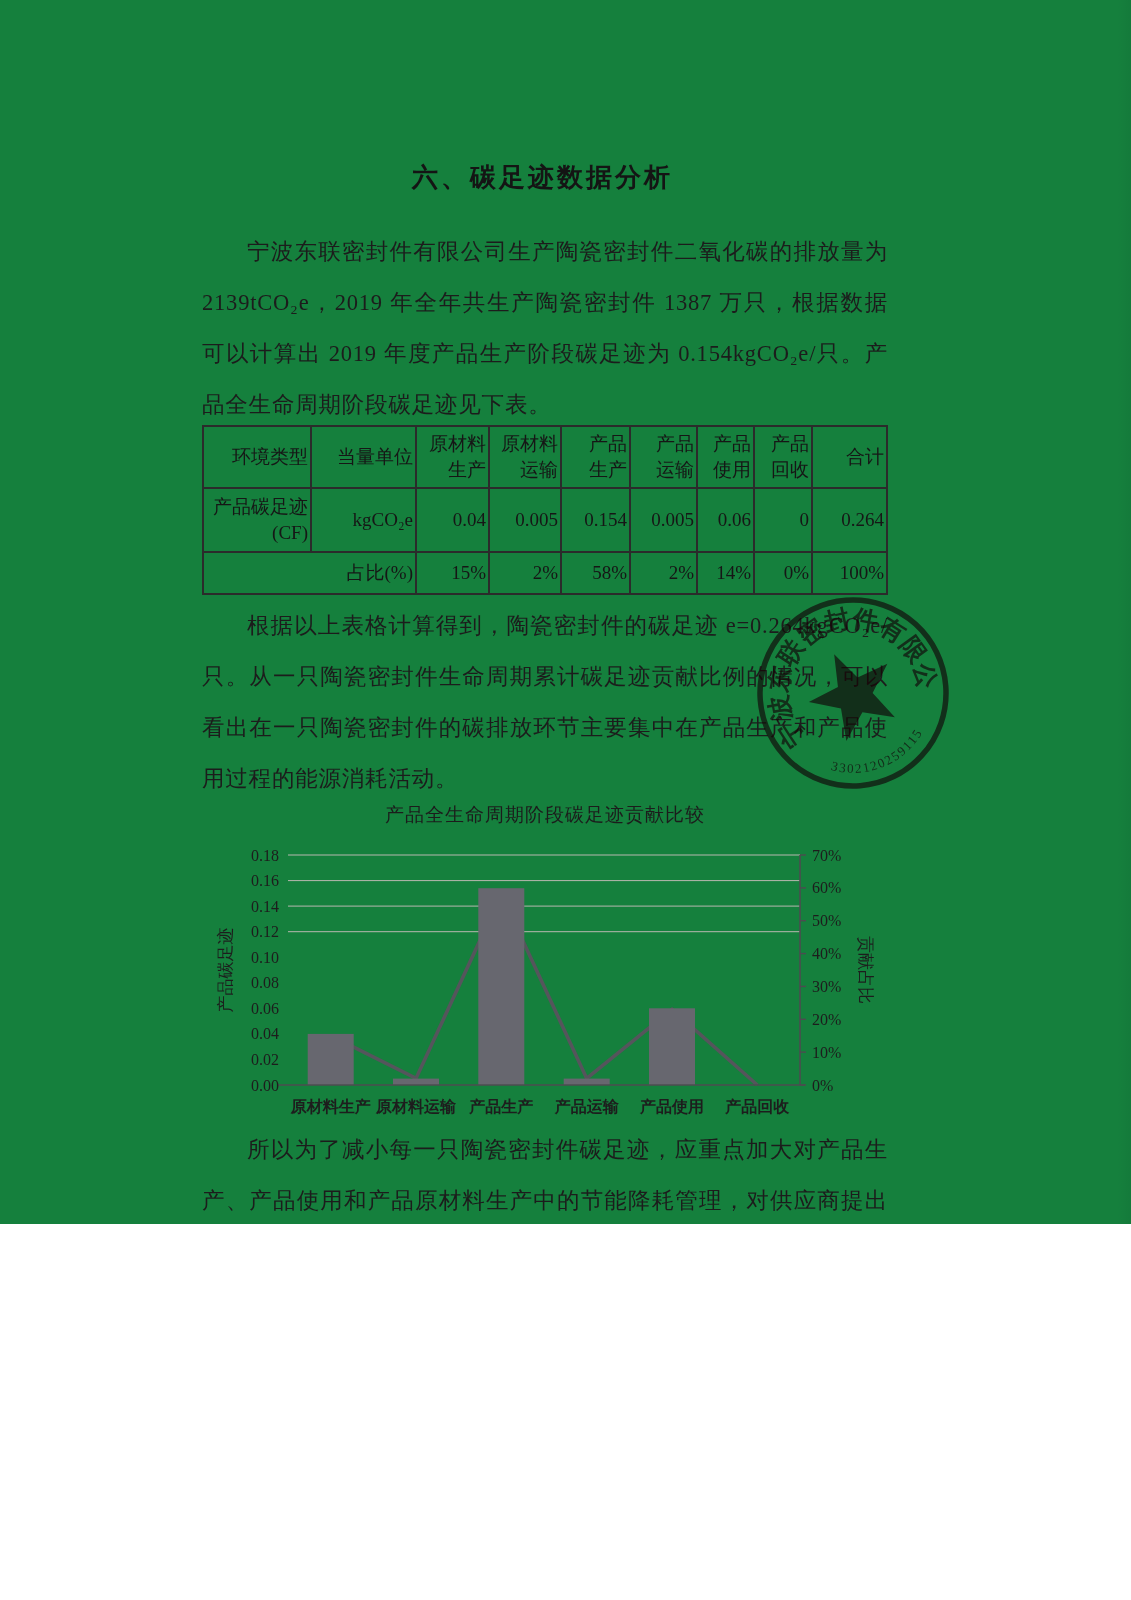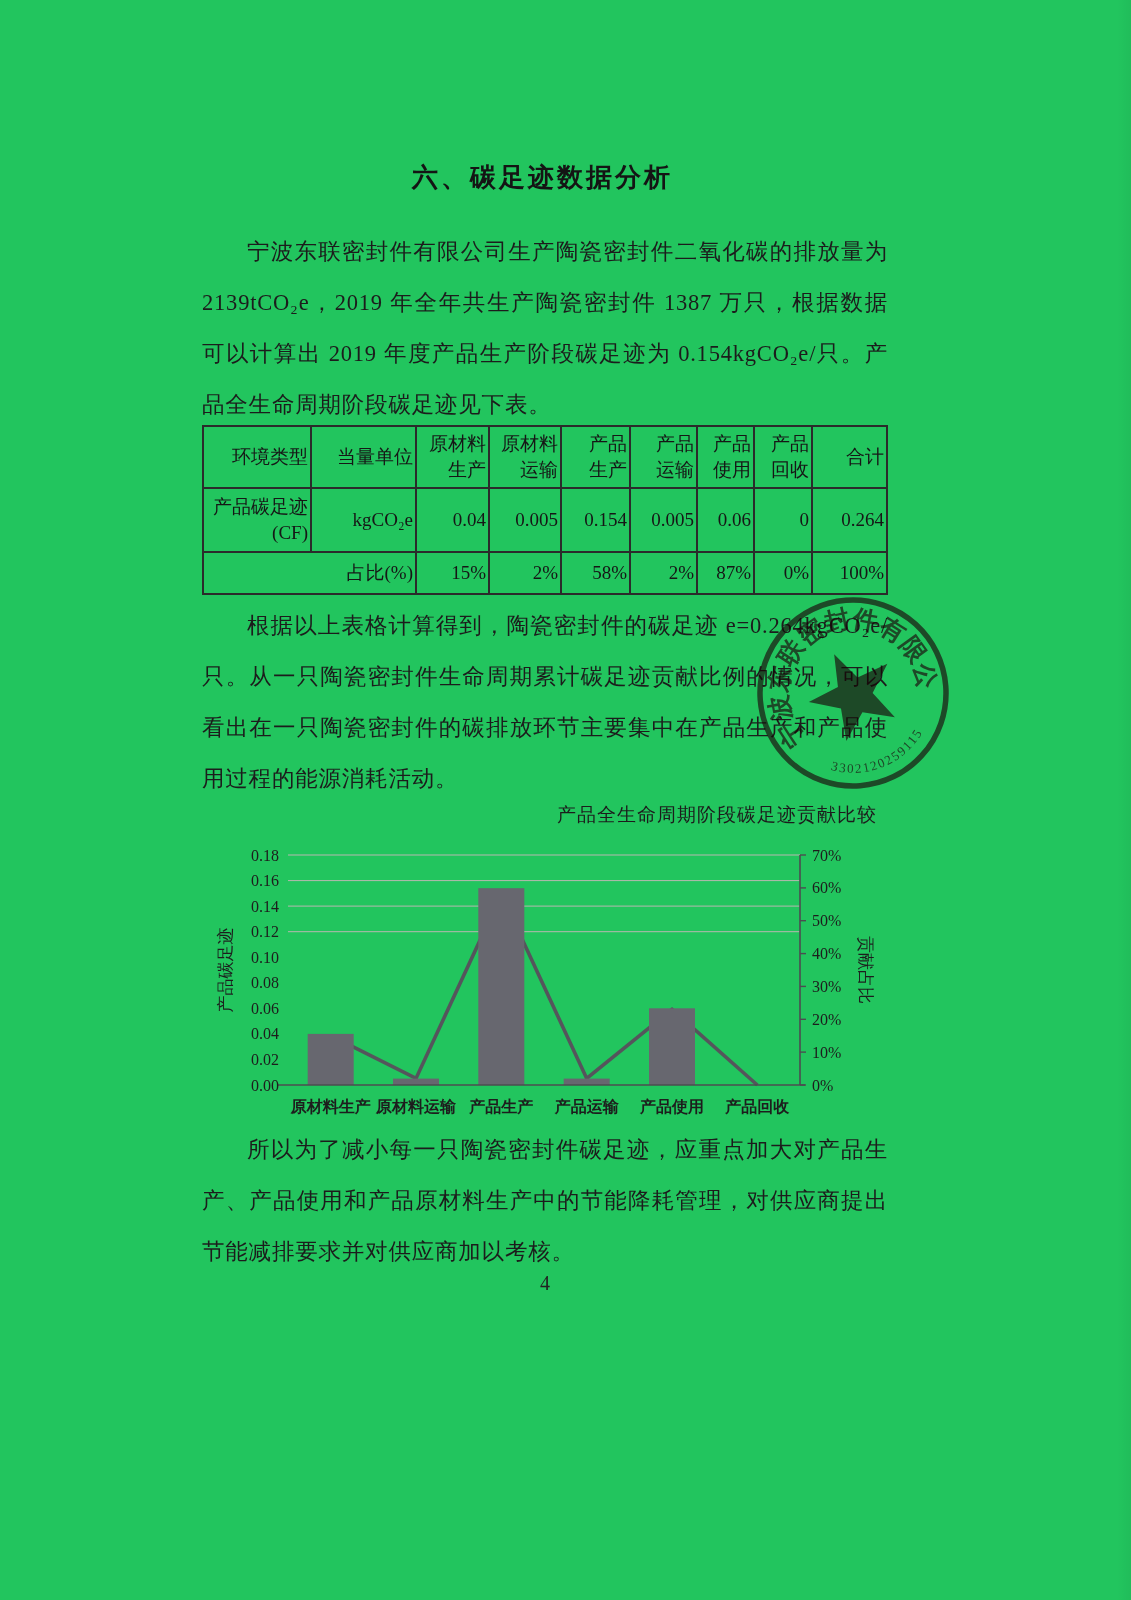--- a/index.html
+++ b/index.html
@@ -1,18 +1,18 @@
 <!DOCTYPE html>
 <html><head>
 <meta charset="utf-8">
 <style>
   html,body{margin:0;padding:0;background:#ffffff;}
   .page{
-    position:relative; width:1131px; height:1600px;
-    background:#22c55e; overflow:hidden;
+    position:relative; width:1131px; height:1224px;
+    background:#15803d; overflow:hidden;
     font-family:"Liberation Serif","DejaVu Serif",serif;
     color:#1b1b1b;
   }
   .scan-edge{
     position:absolute; right:0; top:0; width:14px; height:1600px;
     background:linear-gradient(to right, rgba(0,0,0,0), rgba(0,0,0,0.045));
   }
   .doc-title{
     position:absolute; top:160px; left:0; width:1085px;
     text-align:center;
@@ -33,22 +33,22 @@
     font-size:19px; color:#161616; text-align:right;
   }
   table.cf td{
     border:2px solid #2b2b2b; padding:0 2px;
     white-space:pre-line; vertical-align:middle; line-height:1.35;
   }
   tr.hdr td{height:60px;}
   tr.cfrow td{height:62px;}
   tr.pct td{height:40px;margin-left:8px;}
   .chart-title{
-    position:absolute; left:197px; top:802px; width:680px;
-    text-align:right; font-size:19px; letter-spacing:1px; color:#1c1c1c;
+    position:absolute; left:205px; top:802px; width:680px;
+    text-align:center; font-size:19px; letter-spacing:1px; color:#1c1c1c;
   }
   .chart-svg{position:absolute; left:205px; top:826px;}
   .chart-svg text{font-family:"Liberation Serif","DejaVu Serif",serif; fill:#1d1d1d;}
   .stamp{
     position:absolute; left:748px; top:588px; width:210px; height:210px;
     mix-blend-mode:multiply; opacity:0.85;
   }
   .stamp text{font-family:"Liberation Serif","DejaVu Serif",serif;}
   .page-num{
     position:absolute; left:202px; top:1272px; width:686px;
@@ -105,21 +105,21 @@
       <td>0.06</td>
       <td>0</td>
       <td>0.264</td>
     </tr>
     <tr class="pct">
       <td colspan="2">占比(%)</td>
       <td>15%</td>
       <td>2%</td>
       <td>58%</td>
       <td>2%</td>
-      <td>87%</td>
+      <td>14%</td>
       <td>0%</td>
       <td>100%</td>
     </tr>
   </tbody>
     </table>
 
   <div class="para p2">根据以上表格计算得到，陶瓷密封件的碳足迹 e=0.264kgCO₂e/只。从一只陶瓷密封件生命周期累计碳足迹贡献比例的情况，可以看出在一只陶瓷密封件的碳排放环节主要集中在产品生产和产品使用过程的能源消耗活动。</div>
 
   <svg class="stamp" viewBox="-105 -105 210 210">
     <g transform="rotate(-26)">

